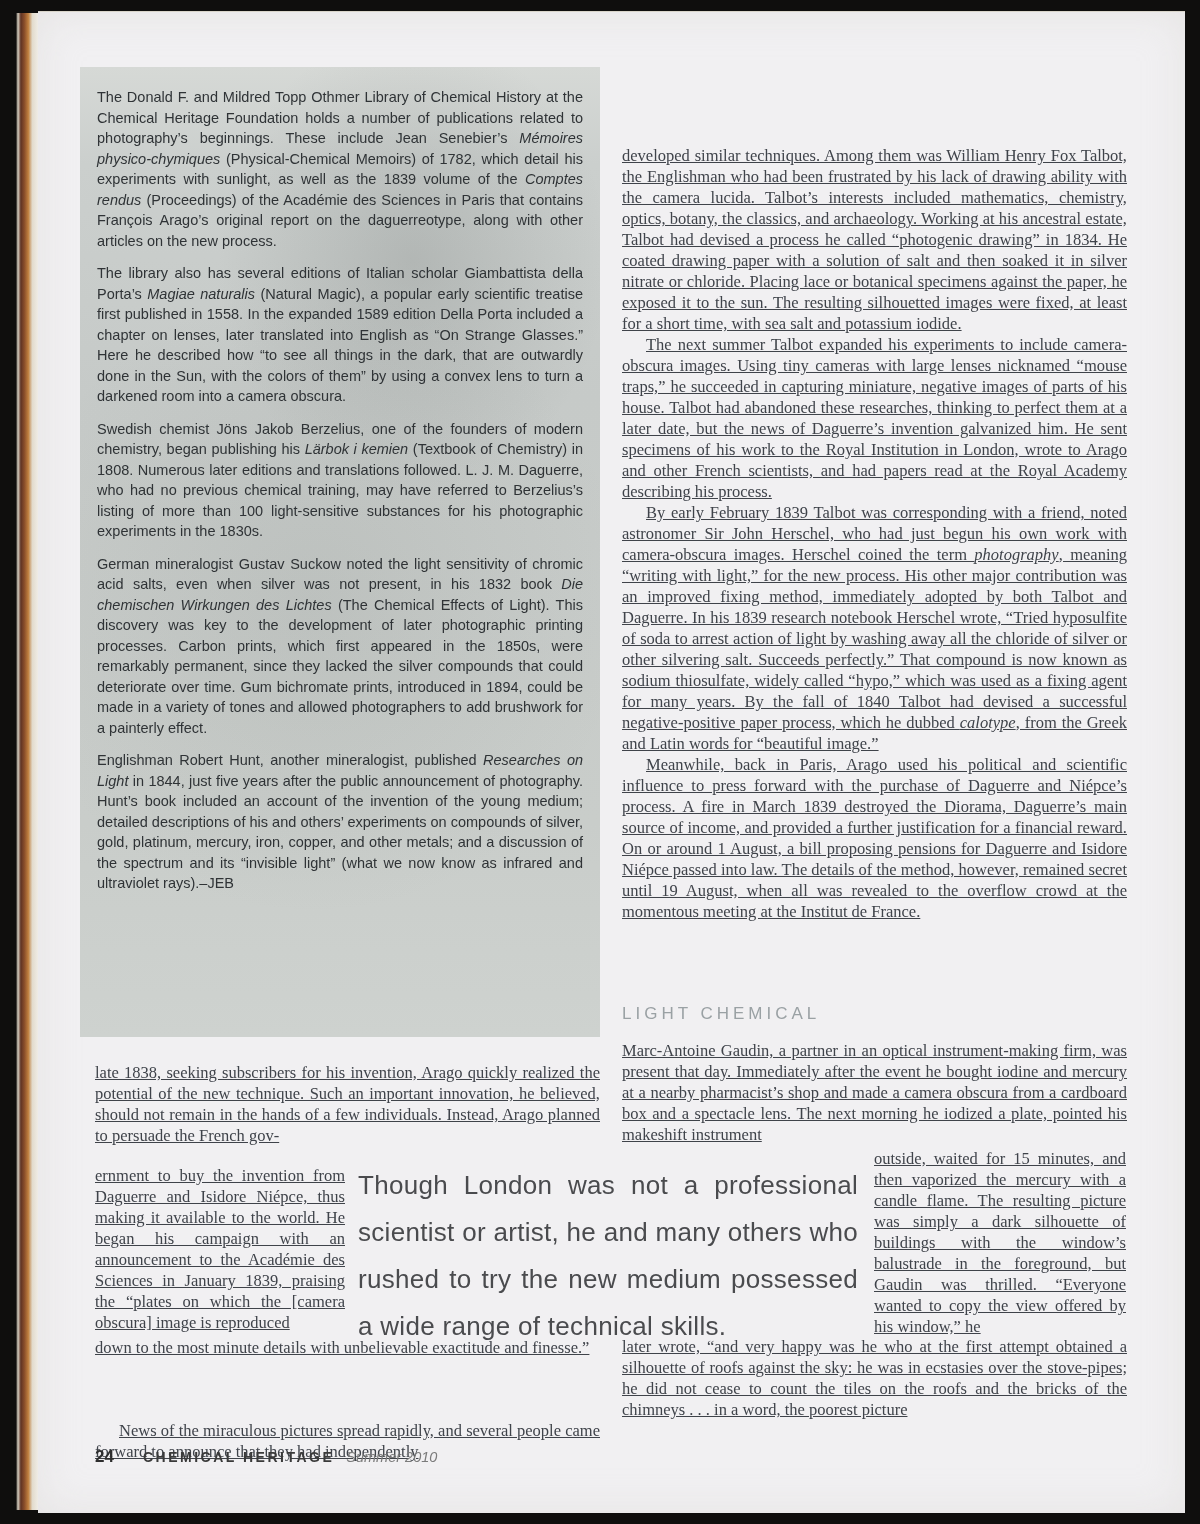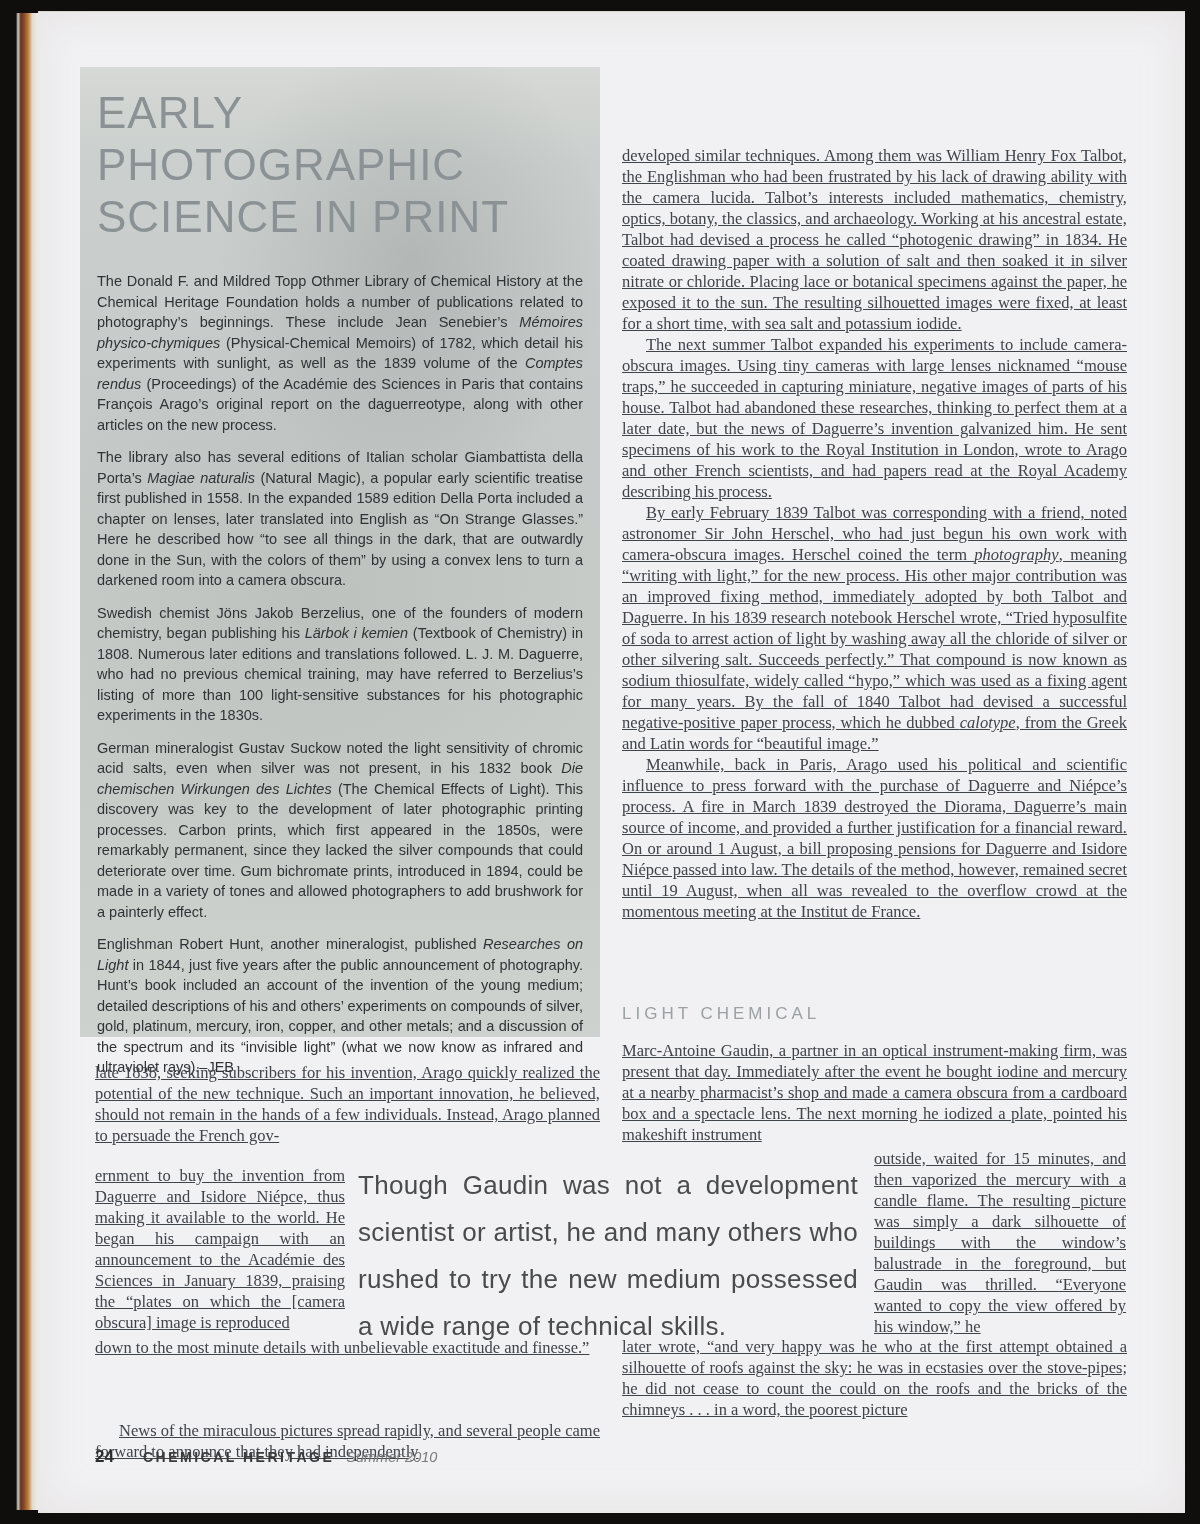--- a/index.html
+++ b/index.html
@@ -71,47 +71,44 @@
   b{font-weight:normal;}
 </style>
 </head>
 <body>
 
 <div class="edge-stack"></div>
 
 <div class="page"></div>
 
 <div class="sidebar-box">
-  <h1 class="sidebar-title">EARLY
-PHOTOGRAPHIC
-SCIENCE IN PRINT</h1>
   <p class="sidebar-par">The Donald F. and Mildred Topp Othmer Library of Chemical History at the Chemical Heritage Foundation holds a number of publications related to photography’s beginnings. These include Jean Senebier’s <i>Mémoires physico-chymiques</i> (Physical-Chemical Memoirs) of 1782, which detail his experiments with sunlight, as well as the 1839 volume of the <i>Comptes rendus</i> (Proceedings) of the Académie des Sciences in Paris that contains François Arago’s original report on the daguerreotype, along with other articles on the new process.</p>
   <p class="sidebar-par">The library also has several editions of Italian scholar Giambattista della Porta’s <i>Magiae naturalis</i> (Natural Magic), a popular early scientific treatise first published in 1558. In the expanded 1589 edition Della Porta included a chapter on lenses, later translated into English as “On Strange Glasses.” Here he described how “to see all things in the dark, that are outwardly done in the Sun, with the colors of them” by using a convex lens to turn a darkened room into a camera obscura.</p>
   <p class="sidebar-par">Swedish chemist Jöns Jakob Berzelius, one of the founders of modern chemistry, began publishing his <i>Lärbok i kemien</i> (Textbook of Chemistry) in 1808. Numerous later editions and translations followed. L. J. M. Daguerre, who had no previous chemical training, may have referred to Berzelius’s listing of more than 100 light-sensitive substances for his photographic experiments in the 1830s.</p>
   <p class="sidebar-par">German mineralogist Gustav Suckow noted the light sensitivity of chromic acid salts, even when silver was not present, in his 1832 book <i>Die chemischen Wirkungen des Lichtes</i> (The Chemical Effects of Light). This discovery was key to the development of later photographic printing processes. Carbon prints, which first appeared in the 1850s, were remarkably permanent, since they lacked the silver compounds that could deteriorate over time. Gum bichromate prints, introduced in 1894, could be made in a variety of tones and allowed photographers to add brushwork for a painterly effect.</p>
   <p class="sidebar-par">Englishman Robert Hunt, another mineralogist, published <i>Researches on Light</i> in 1844, just five years after the public announcement of photography. Hunt’s book included an account of the invention of the young medium; detailed descriptions of his and others’ experiments on compounds of silver, gold, platinum, mercury, iron, copper, and other metals; and a discussion of the spectrum and its “invisible light” (what we now know as infrared and ultraviolet rays).<b>–JEB</b></p>
 </div>
 
 <div class="serif col-right-main">
   <p>developed similar techniques. Among them was William Henry Fox Talbot, the Englishman who had been frustrated by his lack of drawing ability with the camera lucida. Talbot’s interests included mathematics, chemistry, optics, botany, the classics, and archaeology. Working at his ancestral estate, Talbot had devised a process he called “photogenic drawing” in 1834. He coated drawing paper with a solution of salt and then soaked it in silver nitrate or chloride. Placing lace or botanical specimens against the paper, he exposed it to the sun. The resulting silhouetted images were fixed, at least for a short time, with sea salt and potassium iodide.</p>
   <p class="ind">The next summer Talbot expanded his experiments to include camera-obscura images. Using tiny cameras with large lenses nicknamed “mouse traps,” he succeeded in capturing miniature, negative images of parts of his house. Talbot had abandoned these researches, thinking to perfect them at a later date, but the news of Daguerre’s invention galvanized him. He sent specimens of his work to the Royal Institution in London, wrote to Arago and other French scientists, and had papers read at the Royal Academy describing his process.</p>
   <p class="ind">By early February 1839 Talbot was corresponding with a friend, noted astronomer Sir John Herschel, who had just begun his own work with camera-obscura images. Herschel coined the term <i>photography</i>, meaning “writing with light,” for the new process. His other major contribution was an improved fixing method, immediately adopted by both Talbot and Daguerre. In his 1839 research notebook Herschel wrote, “Tried hyposulfite of soda to arrest action of light by washing away all the chloride of silver or other silvering salt. Succeeds perfectly.” That compound is now known as sodium thiosulfate, widely called “hypo,” which was used as a fixing agent for many years. By the fall of 1840 Talbot had devised a successful negative-positive paper process, which he dubbed <i>calotype</i>, from the Greek and Latin words for “beautiful image.”</p>
   <p class="ind">Meanwhile, back in Paris, Arago used his political and scientific influence to press forward with the purchase of Daguerre and Niépce’s process. A fire in March 1839 destroyed the Diorama, Daguerre’s main source of income, and provided a further justification for a financial reward. On or around 1 August, a bill proposing pensions for Daguerre and Isidore Niépce passed into law. The details of the method, however, remained secret until 19 August, when all was revealed to the overflow crowd at the momentous meeting at the Institut de France.</p>
 </div>
 
 <h2 class="section-heading">LIGHT CHEMICAL</h2>
 
 <div class="serif gaudin-intro">Marc-Antoine Gaudin, a partner in an optical instrument-making firm, was present that day. Immediately after the event he bought iodine and mercury at a nearby pharmacist’s shop and made a camera obscura from a cardboard box and a spectacle lens. The next morning he iodized a plate, pointed his makeshift instrument</div>
 <div class="serif gaudin-wrap">outside, waited for 15 minutes, and then vaporized the mercury with a candle flame. The resulting picture was simply a dark silhouette of buildings with the window’s balustrade in the foreground, but Gaudin was thrilled. “Everyone wanted to copy the view offered by his window,” he</div>
-<div class="serif gaudin-cont">later wrote, “and very happy was he who at the first attempt obtained a silhouette of roofs against the sky: he was in ecstasies over the stove-pipes; he did not cease to count the could on the roofs and the bricks of the chimneys . . . in a word, the poorest picture</div>
+<div class="serif gaudin-cont">later wrote, “and very happy was he who at the first attempt obtained a silhouette of roofs against the sky: he was in ecstasies over the stove-pipes; he did not cease to count the tiles on the roofs and the bricks of the chimneys . . . in a word, the poorest picture</div>
 
 <div class="serif left-top">late 1838, seeking subscribers for his invention, Arago quickly realized the potential of the new technique. Such an important innovation, he believed, should not remain in the hands of a few individuals. Instead, Arago planned to persuade the French gov-</div>
 <div class="serif left-wrap">ernment to buy the invention from Daguerre and Isidore Niépce, thus making it available to the world. He began his campaign with an announcement to the Académie des Sciences in January 1839, praising the “plates on which the [camera obscura] image is reproduced</div>
 <div class="serif left-cont">down to the most minute details with unbelievable exactitude and finesse.”</div>
 <div class="serif news-par">News of the miraculous pictures spread rapidly, and several people came forward to announce that they had independently</div>
 
-<div class="pull-quote">Though Gaudin was not a development scientist or artist, he and many others who rushed to try the new medium possessed a wide range of technical skills.</div>
+<div class="pull-quote">Though London was not a professional scientist or artist, he and many others who rushed to try the new medium possessed a wide range of technical skills.</div>
 
 <div class="footer">
   <span class="pno">24</span>
   <span class="jname">CHEMICAL HERITAGE</span>
   <span class="issue">Summer 2010</span>
 </div>
 
 </body></html>

